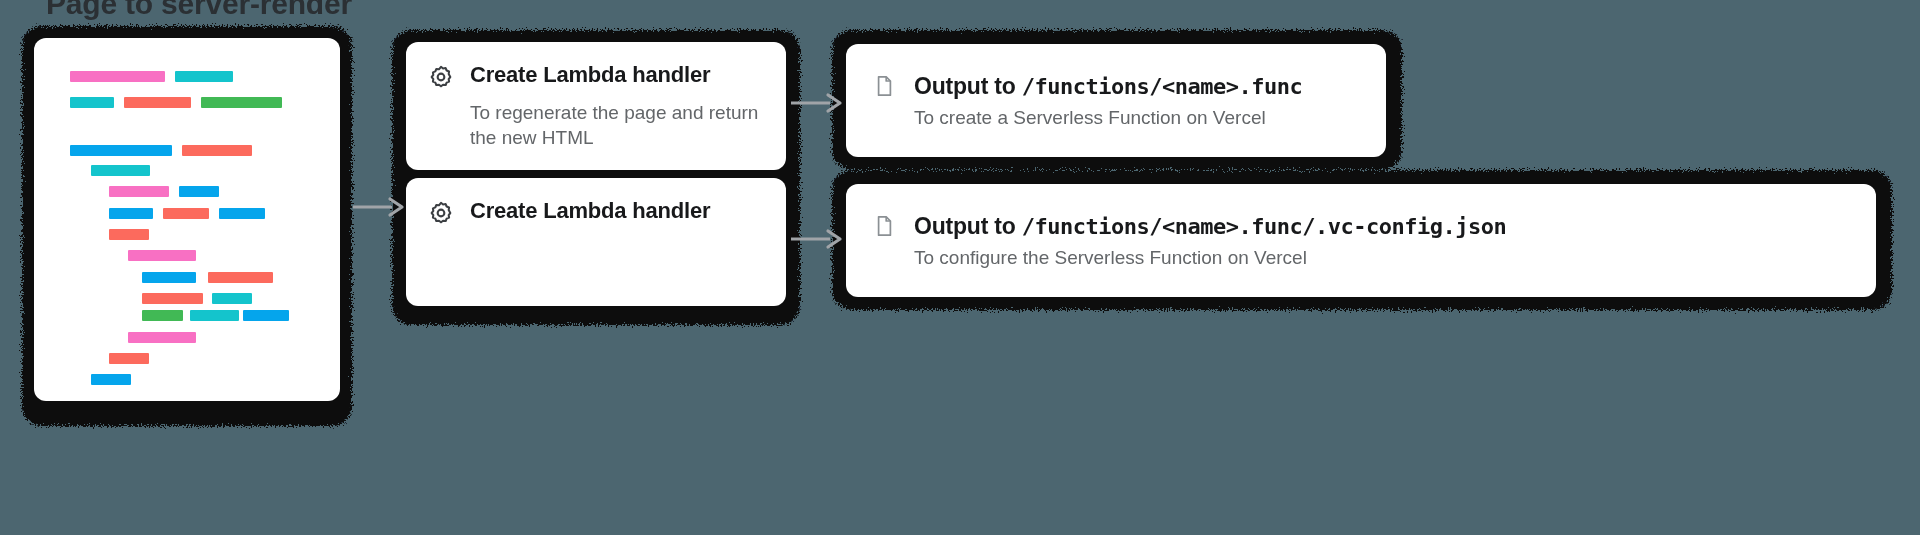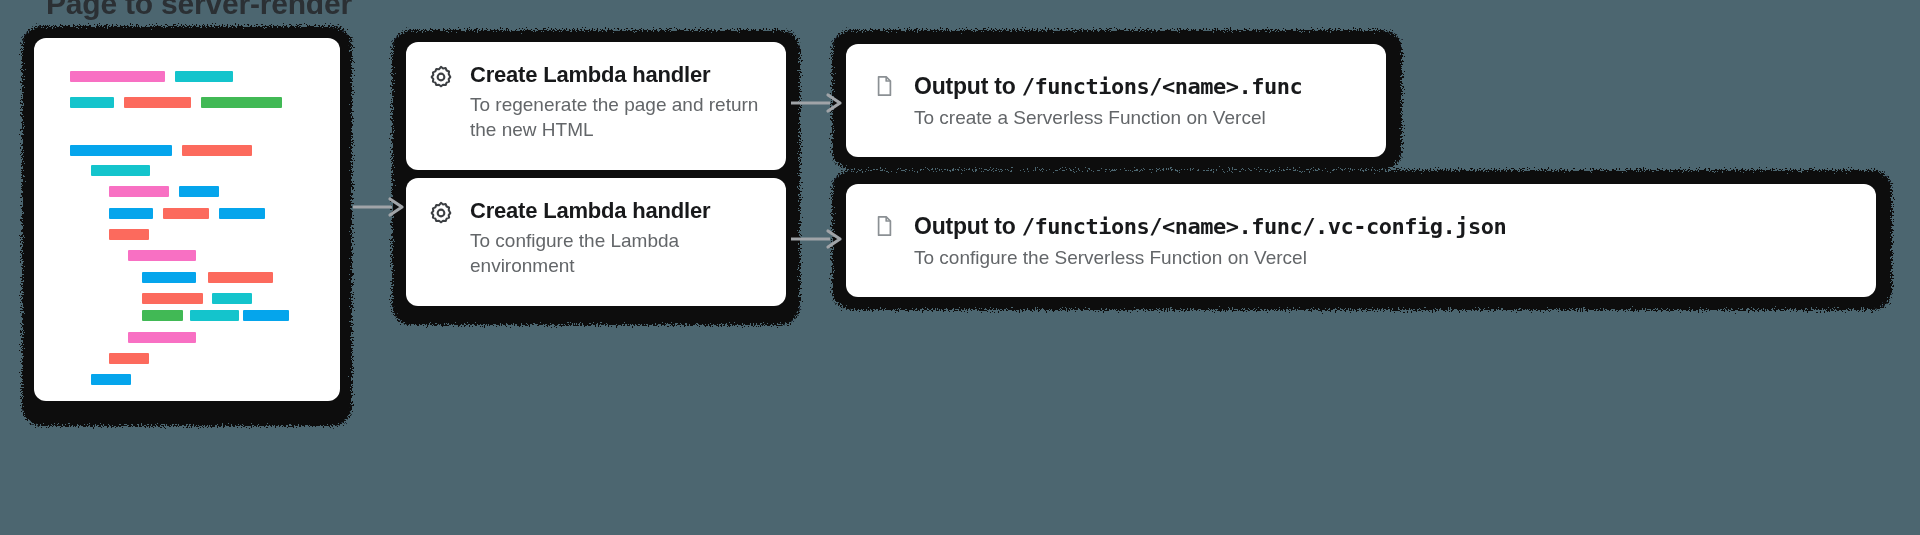--- a/index.html
+++ b/index.html
@@ -108,21 +108,21 @@
   }
   .task-title {
     font-size: 22px;
     font-weight: bold;
     color: #18191b;
     letter-spacing: -0.2px;
     line-height: 26px;
   }
   .task-sub {
     margin-left: 42px;
-    margin-top: 2px;
+    margin-top: 10px;
     font-size: 19px;
     line-height: 25px;
     color: #636669;
     max-width: 310px;
   }
 
   
   .out-shadow-1 {
     left: 832px;
     top: 30px;
@@ -255,21 +255,20 @@
   <div class="card task-card second">
     <div class="task-head">
       <span class="icon-box">
         <svg viewBox="0 0 24 24" width="26" height="26" fill="none" stroke="#3c3f43" stroke-width="1.9" stroke-linejoin="round">
           <path d="M12 2.6l1.9 1.5 2.4-.35.9 2.25 2.25.9-.35 2.4L20.6 12l-1.5 1.9.35 2.4-2.25.9-.9 2.25-2.4-.35L12 20.6l-1.9-1.5-2.4.35-.9-2.25-2.25-.9.35-2.4L3.4 12l1.5-1.9-.35-2.4 2.25-.9.9-2.25 2.4.35z"></path>
           <circle cx="12" cy="12" r="3.1"></circle>
         </svg>
       </span>
       <span class="task-title">Create Lambda handler</span>
     </div>
-    <div class="task-sub">To configure the Lambda environment</div>
   </div>
 
   <div class="shadow out-shadow-1"></div>
   <div class="shadow out-shadow-2"></div>
 
   <div class="card out-card out-card-2">
     <div class="out-inner">
       <div class="out-head">
         <span class="icon-box">
           <svg viewBox="0 0 24 24" width="24" height="24" fill="none" stroke="#8b9094" stroke-width="1.7" stroke-linejoin="round">

